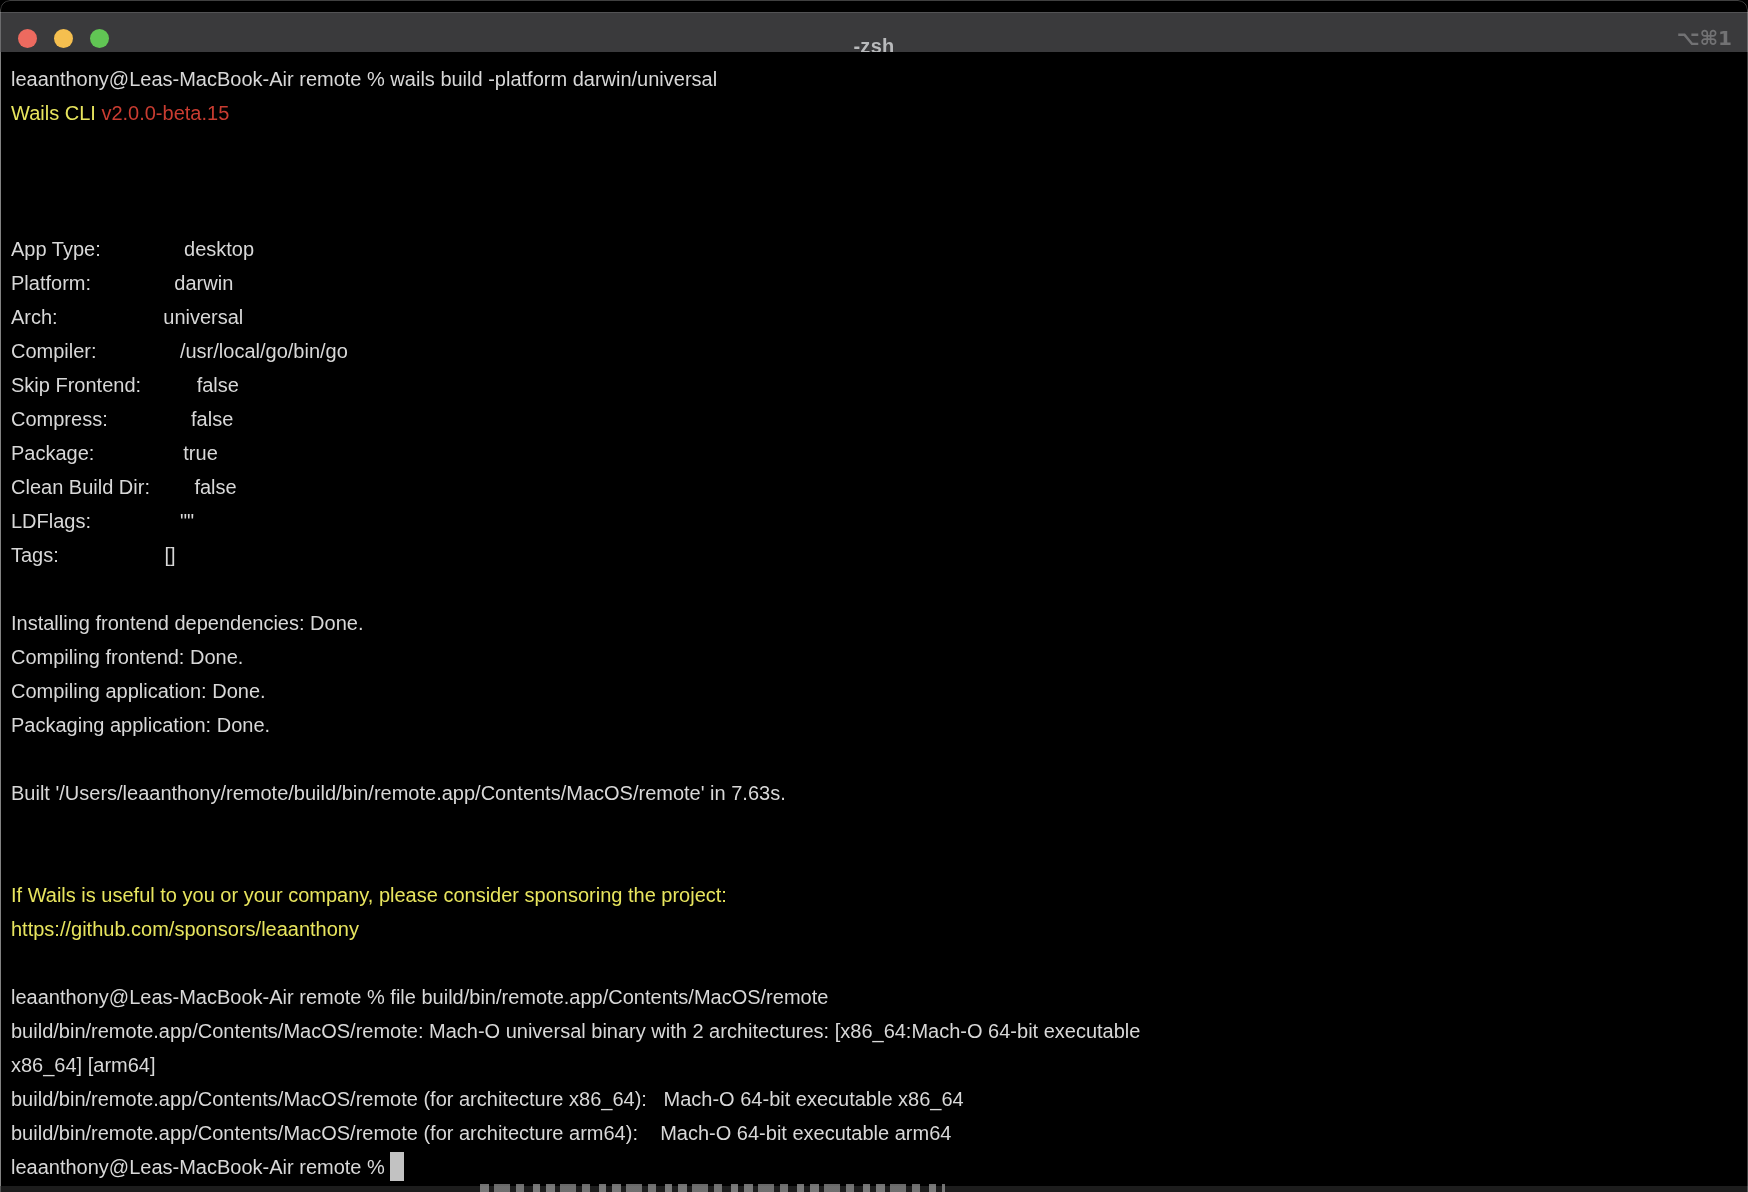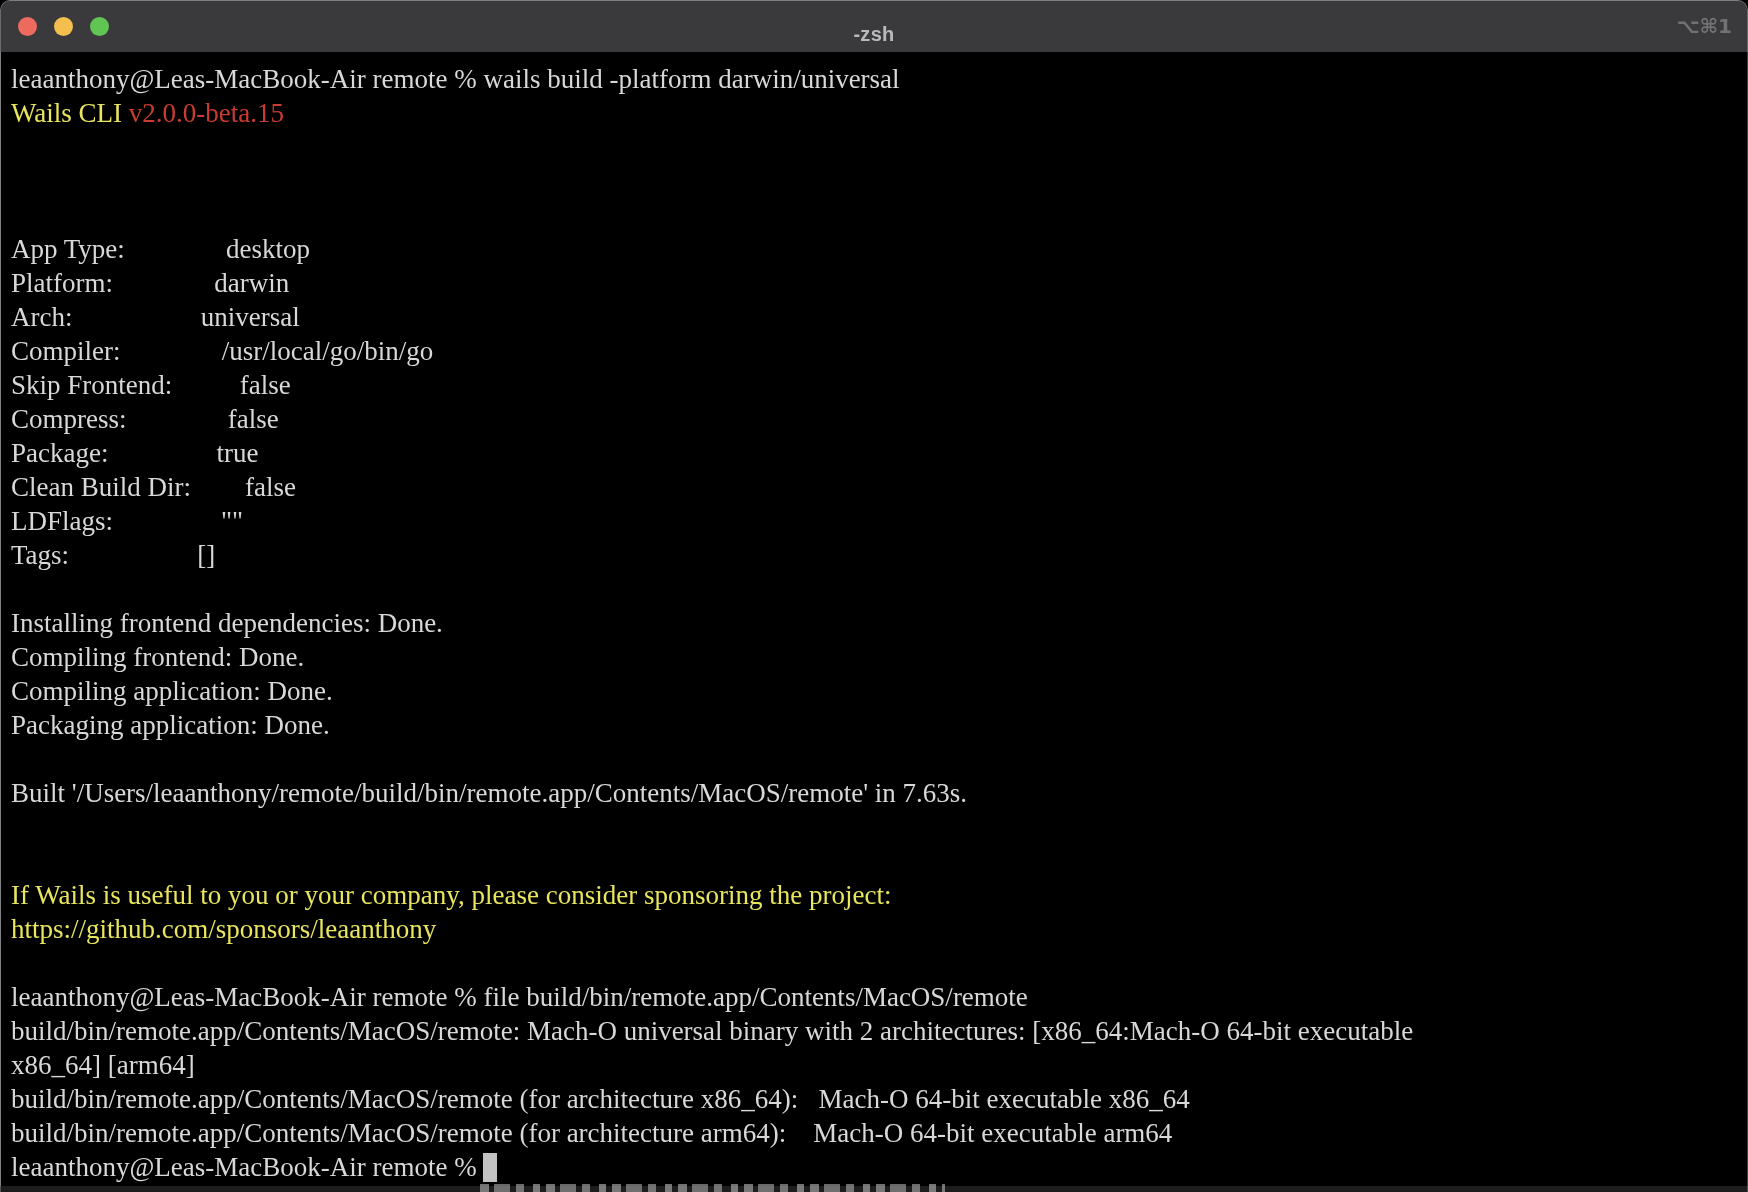--- a/index.html
+++ b/index.html
@@ -9,21 +9,21 @@
     position:relative;width:1748px;height:1192px;background:#000;
     border-radius:10px 10px 0 0;overflow:hidden;
   }
   .window::after{
     content:"";position:absolute;inset:0;bottom:-3px;
     border:1px solid rgba(255,255,255,0.25);
     border-radius:10px 10px 0 0;pointer-events:none;
   }
 
   .titlebar{
-    position:absolute;top:0;left:0;right:0;height:68px;
+    position:absolute;top:12px;left:0;right:0;height:68px;
     background:#3a3a3c;
     box-shadow:inset 0 1px 0 rgba(255,255,255,0.13), inset 0 -1px 0 rgba(0,0,0,0.65);
     display:flex;align-items:center;
     font-family:"Liberation Sans", sans-serif;
   }
   .traffic{position:absolute;left:18px;top:0;height:52px;display:flex;align-items:center;gap:17px;}
   .light{width:19px;height:19px;border-radius:50%;border:none;padding:0;cursor:default;}
   .win-title{
     position:absolute;left:0;right:0;text-align:center;
     color:#b9babc;font-size:20px;font-weight:bold;letter-spacing:.3px;
@@ -32,22 +32,22 @@
     position:absolute;right:16px;top:0;height:52px;display:flex;align-items:center;
     color:#727274;font-size:20px;font-weight:bold;
     font-family:"DejaVu Sans", sans-serif;
   }
 
   .screen{
     position:absolute;top:52px;left:0;right:0;bottom:0;
     background:#000;
     border-left:1px solid rgba(255,255,255,0.35);
     padding:10px 0 0 10px;
-    font-family:Liberation Serif, serif;
-    font-size:27px;line-height:34px;
+    font-family:Liberation Sans, sans-serif;
+    font-size:20px;line-height:34px;
     white-space:pre;overflow:hidden;
   }
   .t-line{height:34px;white-space:pre;}
   .c-default{color:var(--c-default,#d8d8d8);}
   .c-yellow{color:var(--c-yellow,#e8e55e);text-align:center;}
   .c-red{color:var(--c-red,#c93c31);}
   .cursor{
     display:inline-block;width:14px;height:29px;
     background:var(--c-cursor,#c2c2c2);
     vertical-align:middle;margin-top:-4px;

